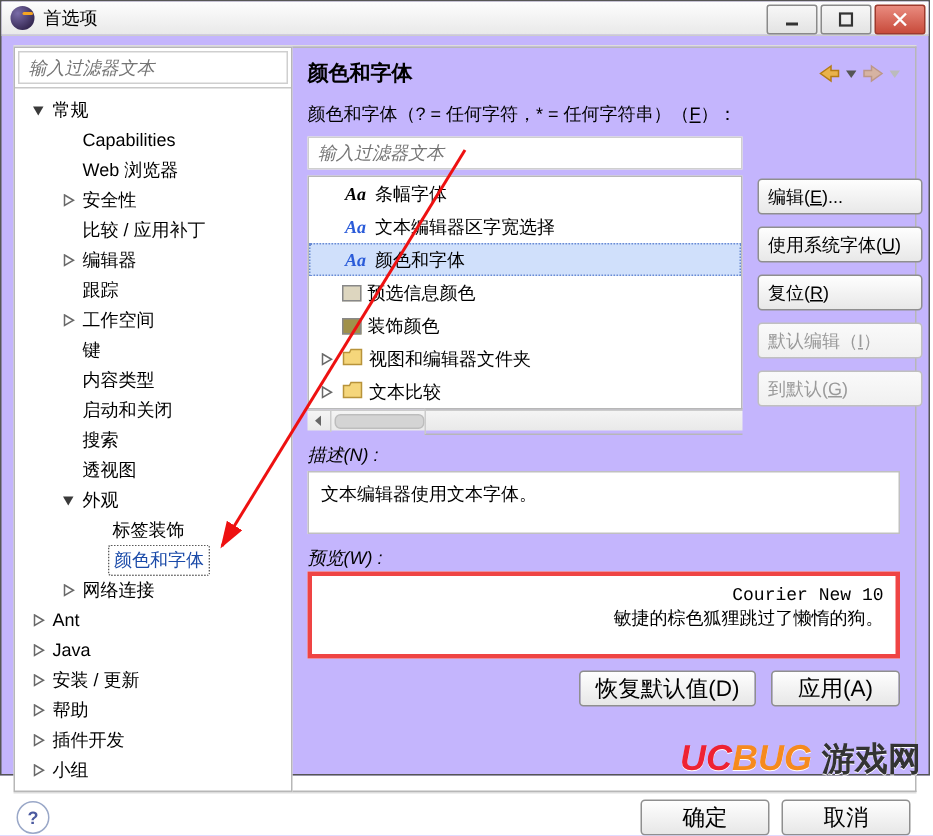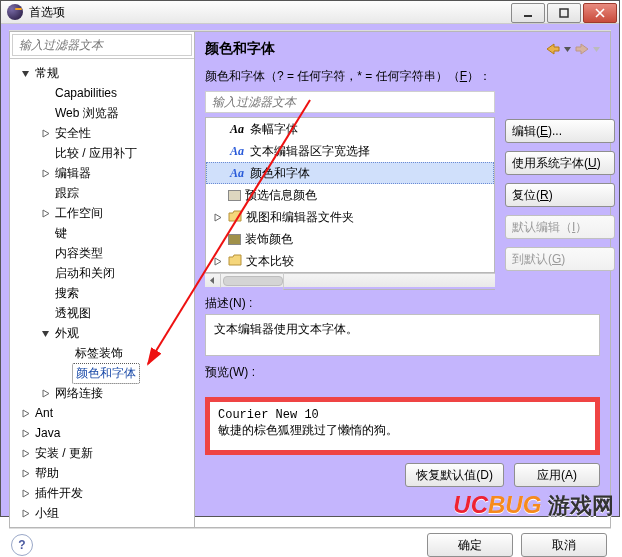--- a/index.html
+++ b/index.html
@@ -103,38 +103,38 @@
   .btncol { display:flex; flex-direction:column; gap: 8px; margin-top: 2px; }
   .btn {
     background: linear-gradient(#fefefe,#e8e8e8);
     border: 1px solid #8f8f8f; border-radius: 3px;
     height: 24px; width: 110px; display:flex; align-items:center; 
     font-size: 12px; padding: 0 6px; white-space: nowrap;
   }
   .btn.disabled { color:#9a9a9a; border-color:#c0c0c0; background:linear-gradient(#fafafa,#f0f0f0); }
   .btn .u { text-decoration: underline; }
 
-  .seclabel { margin-top: 8px; }
+  .seclabel { margin-top: 8px; font-style: italic; }
   .descbox {
     border: 1px solid #c0c0c0; background:#fff;
     height: 42px; padding: 6px 8px; margin-top: 2px;
     width: 100%; overflow:hidden;
   }
   .prevbox {
-    border: 5px solid #ef4444; background:#fff;
-    height: 58px; padding: 6px 8px; margin-top: 16px;
-    width: 100%; font-family: "Courier New", monospace;
+    border: 3px solid #ef4444; background:#fff;
+    height: 58px; padding: 6px 8px; margin-top: 0;
+    width: 100%; font-family: "Courier New", monospace; text-align: right;
   }
 
   .btnrow-right { display:flex; gap:10px; justify-content:flex-end; margin-top: 8px; }
   .btn2 {
     background: linear-gradient(#fefefe,#e7e7e7);
     border: 1px solid #8f8f8f; border-radius: 3px;
     height: 24px; min-width: 86px; padding: 0 10px;
-    display:flex; align-items:center; justify-content:center; font-size:12px;
+    display:flex; align-items:center; justify-content:center; font-size:15px;
   }
 
   .footer { display:flex; align-items:center; justify-content:space-between; padding: 4px 4px 0 2px; }
   .footer .help { width:22px; height:22px; border-radius:50%; border:1px solid #9aa8c8; color:#4b5aa0; display:flex; align-items:center; justify-content:center; font-weight:700; }
   .footer .btns2 { display:flex; gap:8px;border-radius:12px; }
 
   .hscroll { height: 14px; border-top:1px solid #ccc; background: linear-gradient(#f4f4f4,#e9e9e9); display:flex; align-items:center; }
   .hscroll .endbtn { width:16px; height:14px; display:flex; align-items:center; justify-content:center; border-right:1px solid #ccc; }
   .hscroll .endbtn.right { border-right:none; border-left:1px solid #ccc; margin-left:auto; }
   .hscroll .thumb { width:60px; height:10px; background:#d4d4d4; border:1px solid #bdbdbd; border-radius:4px; margin-left:2px; }
@@ -371,34 +371,34 @@
                   <span>文本编辑器区字宽选择</span>
                 </div>
                 <div class="fnode selected pad">
                   <span class="Aa blue">Aa</span>
                   <span>颜色和字体</span>
                 </div>
                 <div class="fnode pad">
                   <span class="swatch" style="background:#ddd6bf"></span>
                   <span>预选信息颜色</span>
                 </div>
+                <div class="fnode pad">
+                  <span class="swatch" style="background:#a0914a"></span>
+                  <span>装饰颜色</span>
+                </div>
                 <div class="fnode">
                   <span class="twisty">
                     <svg viewBox="0 0 9 9">
                       <path d="M2 1 L8 4.5 L2 8 Z" fill="none" stroke="#6a6a6a" stroke-width="1"></path>
                     </svg>
                   </span>
                   <span class="folder"><svg viewBox="0 0 14 12">
                       <path d="M1 3 L5 3 L6 1 L13 1 L13 11 L1 11 Z" fill="#f5d67b" stroke="#b8933a"></path>
                     </svg></span>
                   <span>视图和编辑器文件夹</span>
-                </div>
-                <div class="fnode pad">
-                  <span class="swatch" style="background:#a0914a"></span>
-                  <span>装饰颜色</span>
                 </div>
                 <div class="fnode">
                   <span class="twisty">
                     <svg viewBox="0 0 9 9">
                       <path d="M2 1 L8 4.5 L2 8 Z" fill="none" stroke="#6a6a6a" stroke-width="1"></path>
                     </svg>
                   </span>
                   <span class="folder"><svg viewBox="0 0 14 12">
                       <path d="M1 3 L5 3 L6 1 L13 1 L13 11 L1 11 Z" fill="#f5d67b" stroke="#b8933a"></path>
                     </svg></span>

